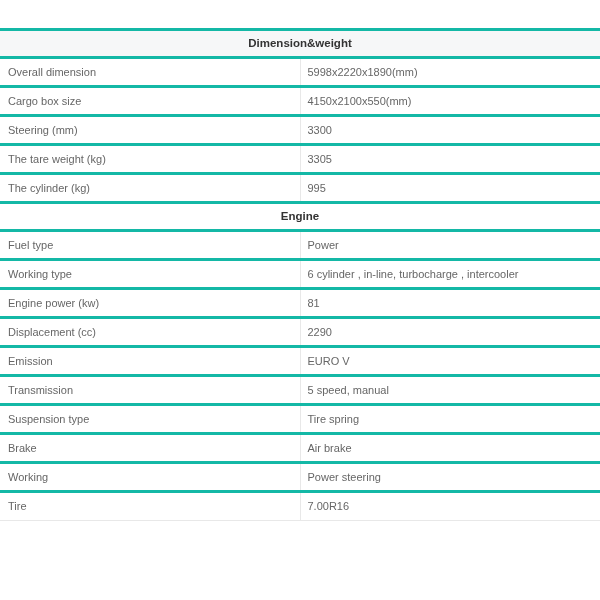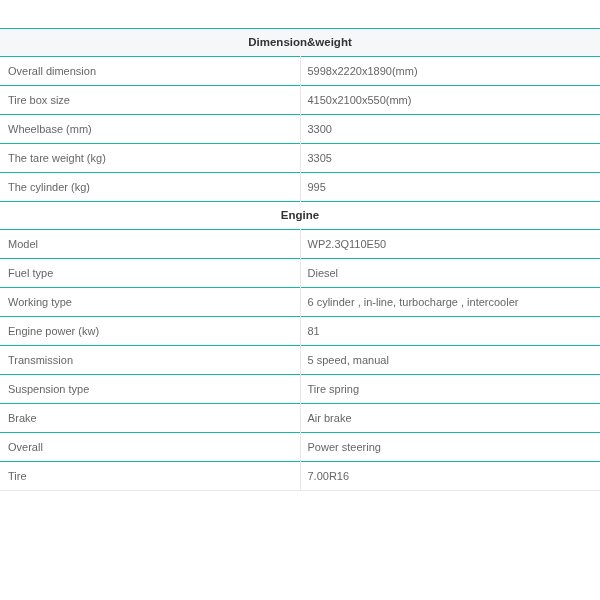--- a/index.html
+++ b/index.html
@@ -27,21 +27,21 @@
     table-layout: fixed;
   }
 
   table.spec-table td {
     font-size: 11px;
     color: #666666;
     line-height: 1.3;
     padding: 0 0 0 8px;
     height: 29px;
     vertical-align: middle;
-    border-top: 1px solid #14b8a6;
+    border-top: 3px solid #14b8a6;
     box-sizing: border-box;
     overflow: hidden;
     white-space: nowrap;
   }
 
   tr.spec-row td.spec-label {
     width: 228px;
     border-right: 1px solid #e8e8e8;
     margin-left: 43px;
   }
@@ -83,68 +83,72 @@
   <table class="spec-table">
     <tbody>
         <tr class="section-row shaded">
           <td class="section-title" colspan="2">Dimension&amp;weight</td>
         </tr>
         <tr class="spec-row">
           <td class="spec-label">Overall dimension</td>
           <td class="spec-value">5998x2220x1890(mm)</td>
         </tr>
         <tr class="spec-row">
-          <td class="spec-label">Tire box size</td>
+          <td class="spec-label">Cargo box size</td>
           <td class="spec-value">4150x2100x550(mm)</td>
         </tr>
         <tr class="spec-row">
-          <td class="spec-label">Wheelbase (mm)</td>
+          <td class="spec-label">Steering (mm)</td>
           <td class="spec-value">3300</td>
         </tr>
         <tr class="spec-row">
           <td class="spec-label">The tare weight (kg)</td>
           <td class="spec-value">3305</td>
         </tr>
         <tr class="spec-row">
           <td class="spec-label">The cylinder (kg)</td>
           <td class="spec-value">995</td>
         </tr>
         <tr class="section-row plain">
           <td class="section-title" colspan="2">Engine</td>
         </tr>
         <tr class="spec-row">
-          <td class="spec-label">Model</td>
-          <td class="spec-value">WP2.3Q110E50</td>
-        </tr>
-        <tr class="spec-row">
           <td class="spec-label">Fuel type</td>
-          <td class="spec-value">Diesel</td>
+          <td class="spec-value">Power</td>
         </tr>
         <tr class="spec-row">
           <td class="spec-label">Working type</td>
           <td class="spec-value">6 cylinder , in-line, turbocharge , intercooler</td>
         </tr>
         <tr class="spec-row">
           <td class="spec-label">Engine power (kw)</td>
           <td class="spec-value">81</td>
+        </tr>
+        <tr class="spec-row">
+          <td class="spec-label">Displacement (cc)</td>
+          <td class="spec-value">2290</td>
+        </tr>
+        <tr class="spec-row">
+          <td class="spec-label">Emission</td>
+          <td class="spec-value">EURO V</td>
         </tr>
         <tr class="spec-row">
           <td class="spec-label">Transmission</td>
           <td class="spec-value">5 speed, manual</td>
         </tr>
         <tr class="spec-row">
           <td class="spec-label">Suspension type</td>
           <td class="spec-value">Tire spring</td>
         </tr>
         <tr class="spec-row">
           <td class="spec-label">Brake</td>
           <td class="spec-value">Air brake</td>
         </tr>
         <tr class="spec-row">
-          <td class="spec-label">Overall</td>
+          <td class="spec-label">Working</td>
           <td class="spec-value">Power steering</td>
         </tr>
         <tr class="spec-row">
           <td class="spec-label">Tire</td>
           <td class="spec-value">7.00R16</td>
         </tr>
         <tr class="table-end">
           <td colspan="2"></td>
         </tr>
       </tbody>

